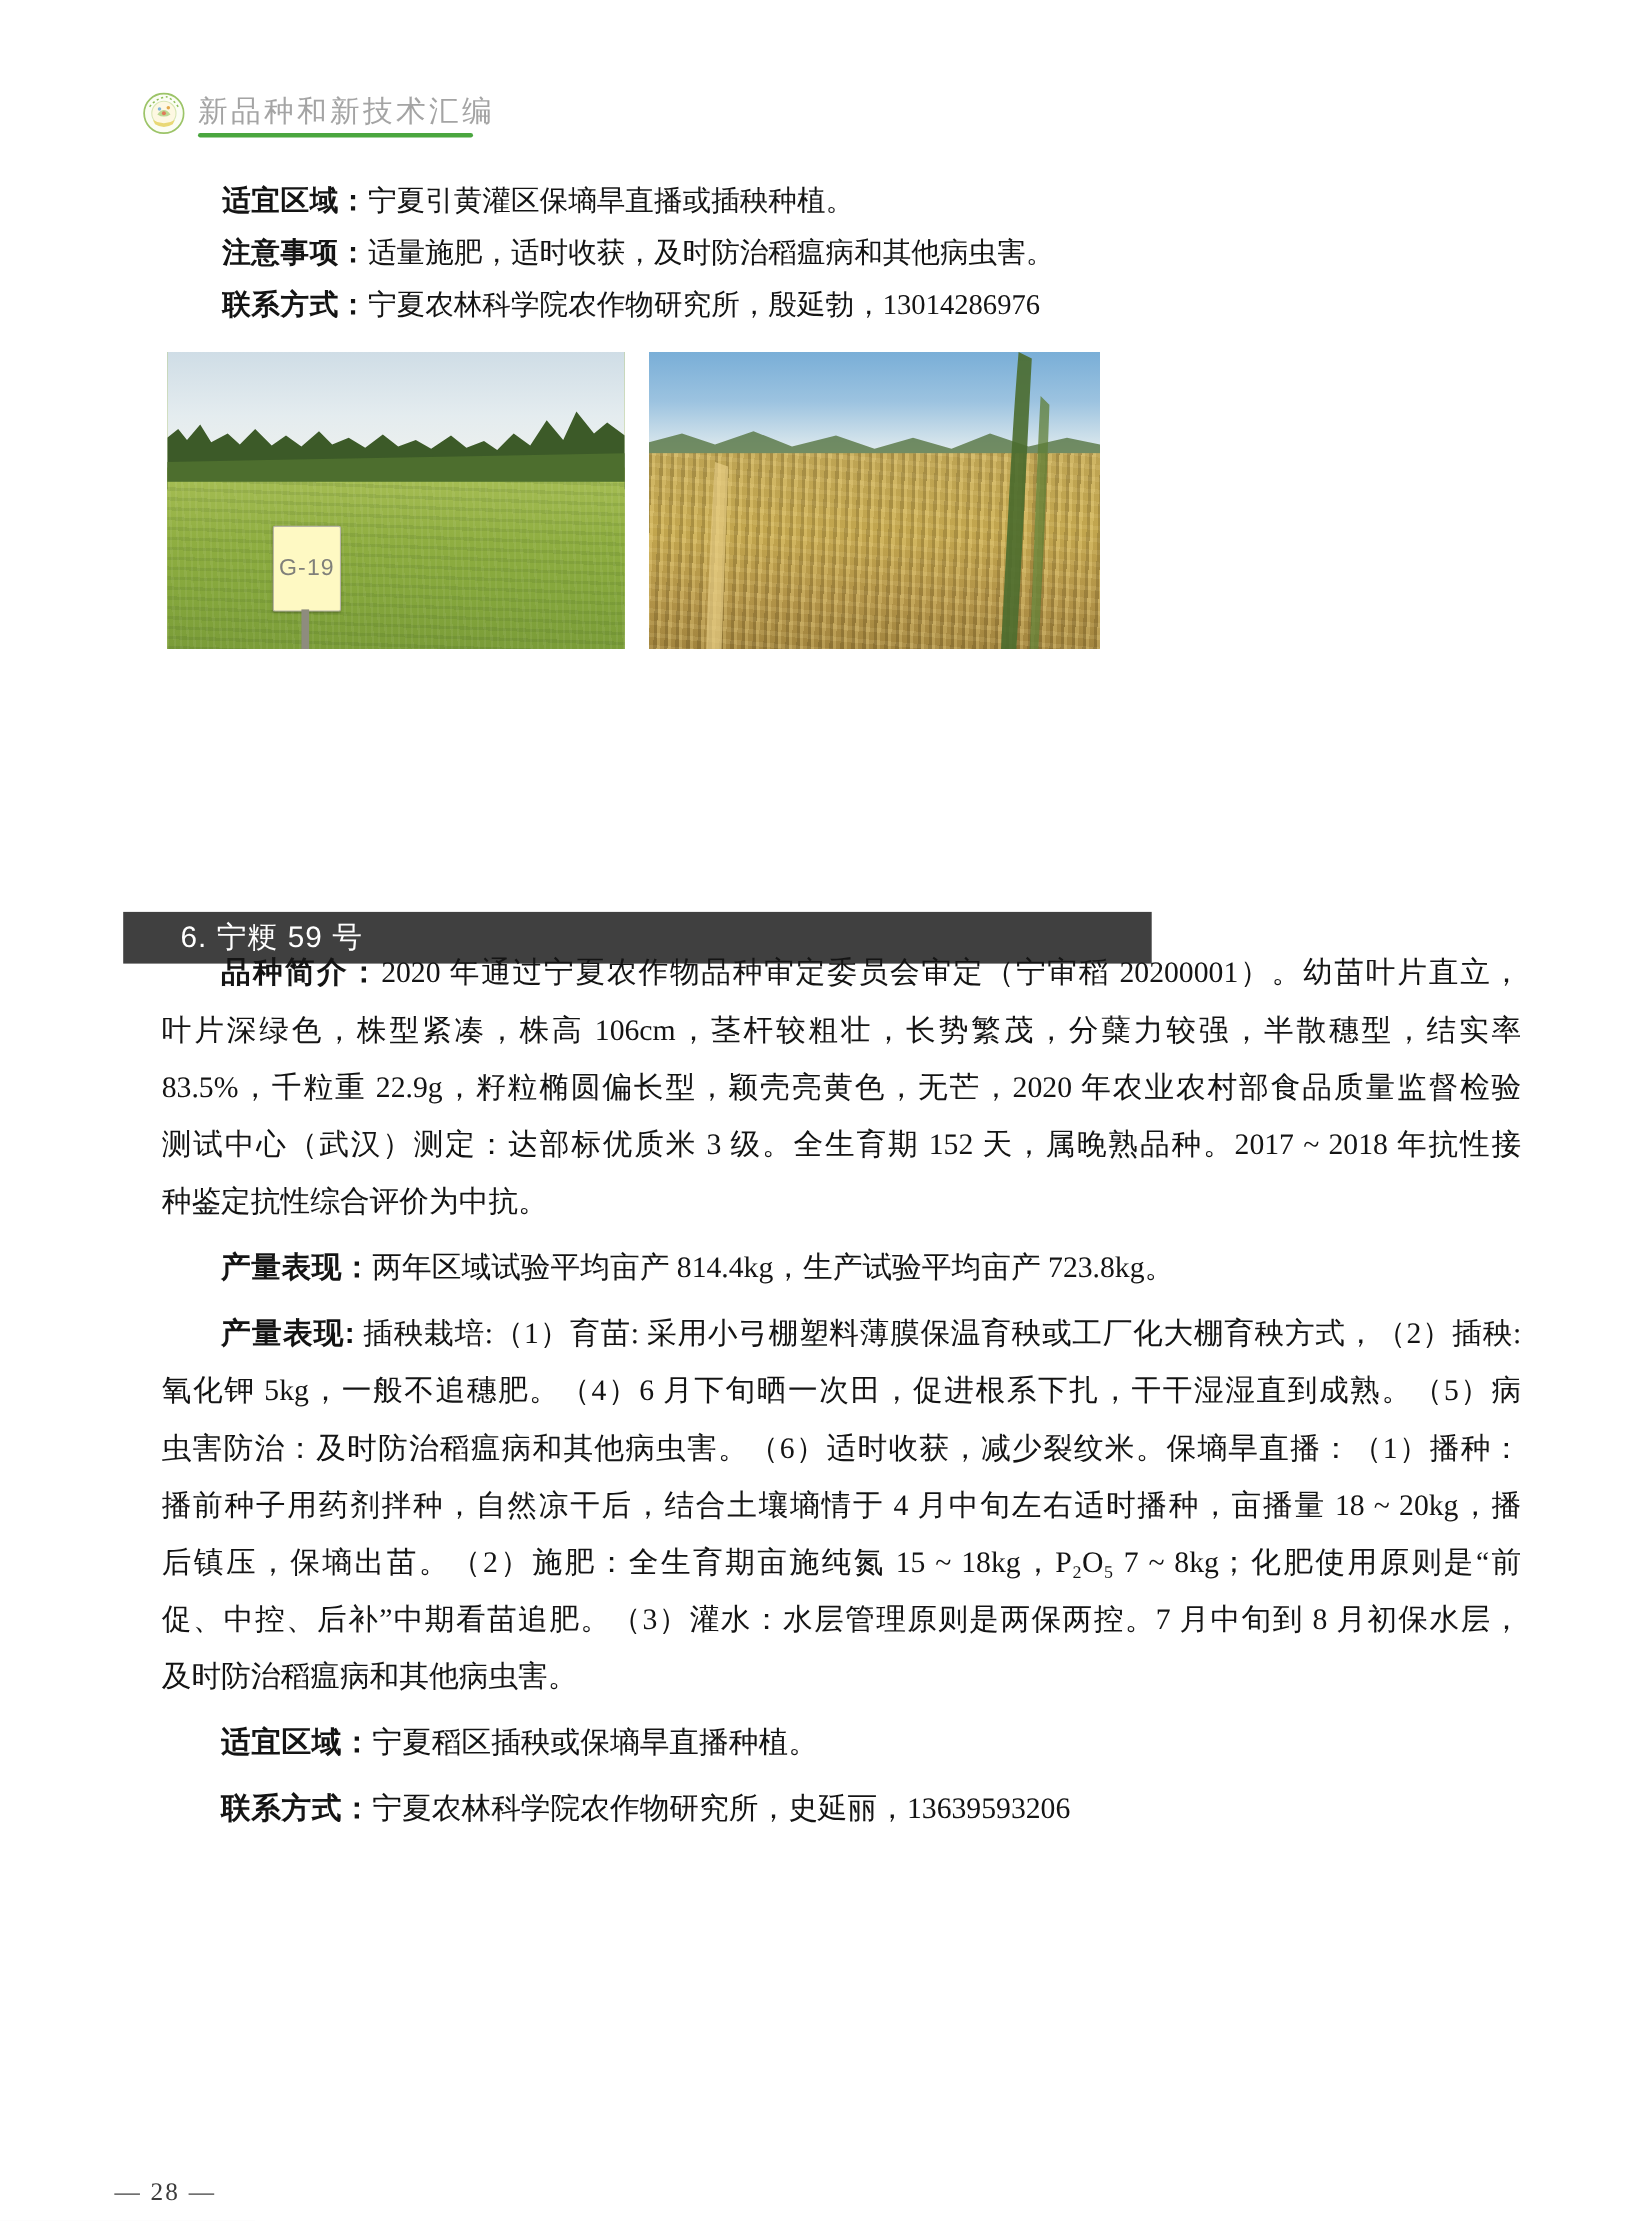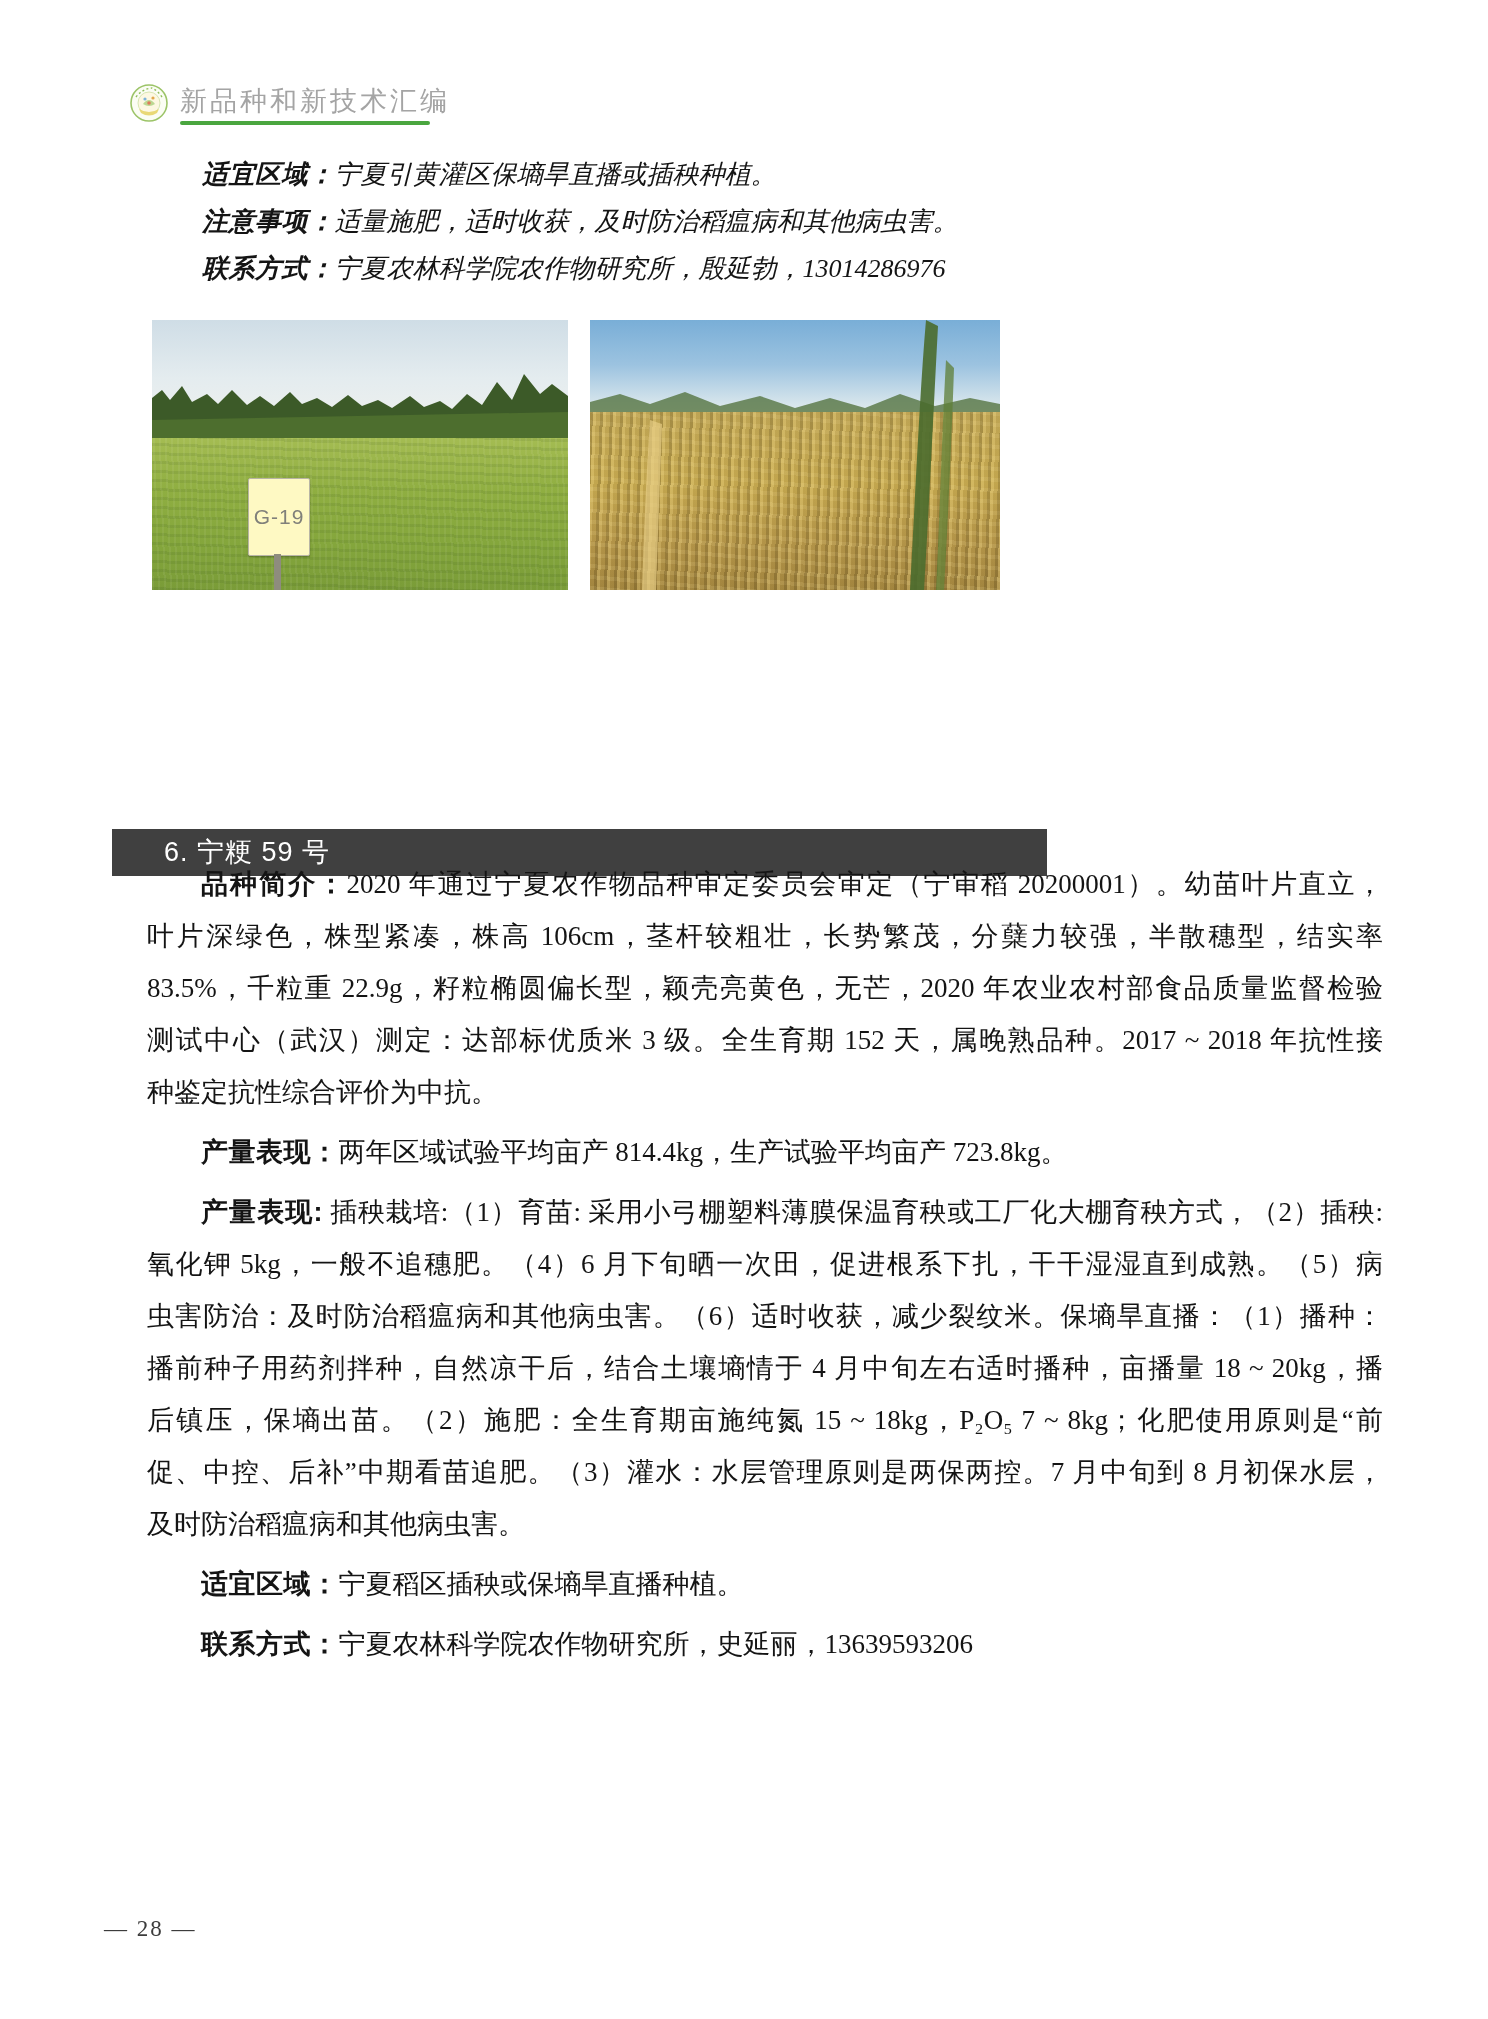--- a/index.html
+++ b/index.html
@@ -13,21 +13,21 @@
   .logo{width:38px;height:38px;flex:0 0 auto;}
   .hdr-txtwrap{display:flex;flex-direction:column;}
   .hdr-title{
     font-family:"Liberation Sans","DejaVu Sans",sans-serif;
     color:#a4a4a4;font-size:27px;letter-spacing:3px;line-height:34px;font-weight:500;
   }
   .hdr-underline{height:4px;width:250px;margin-top:3px;border-radius:2px;}
   
   .intro{position:absolute;left:150px;top:157px;width:1235px;font-size:26px;}
   .intro .para{margin:0;}
-  .intro .line{height:47px;line-height:34px;font-style:italic;}
+  .intro .line{height:47px;line-height:51px;}
   
   .photos{position:absolute;top:320px;left:152px;display:flex;gap:22px;}
   .photo{height:270px;position:relative;overflow:hidden;background:#9db84a;}
   .photo.left{width:416px;}
   .photo.right{width:410px;}
   .ph-sky{position:absolute;left:0;top:0;right:0;}
   .left .ph-sky{height:105px;background:linear-gradient(180deg,#cfdde6 0%,#e4ecef 55%,#eef1ee 100%);}
   .right .ph-sky{height:100px;background:linear-gradient(180deg,#79aed7 0%,#9cc3e0 45%,#d8e6ec 85%,#e9eeec 100%);}
   .ph-trees{position:absolute;left:0;right:0;}
   .left .ph-trees{top:40px;height:85px;}
@@ -69,21 +69,21 @@
   .bodytxt .para{margin:0;}
   .bodytxt .para + .para{margin-top:8px;}
   .line{white-space:normal;}
   .bodytxt .line{height:52px;line-height:52px;}
   .line.just{text-align:justify;text-align-last:justify;}
   .line.ind{text-indent:54px;}
   .intro .line.ind{text-indent:52px;}
   .lbl{font-family:"Liberation Sans","DejaVu Sans",sans-serif;font-weight:700;letter-spacing:.5px;}
   
   .ftr{
-    position:absolute;left:104px;top:1916px;font-size:23px;color:#3c3c3c;
+    position:absolute;left:104px;top:1980px;font-size:23px;color:#3c3c3c;
     font-family:"Liberation Serif","DejaVu Serif",serif;letter-spacing:2px;
   }
 </style>
 </head>
 <body>
 
 <div class="page">
 
   <div class="hdr">
     <svg class="logo" viewBox="0 0 38 38">

